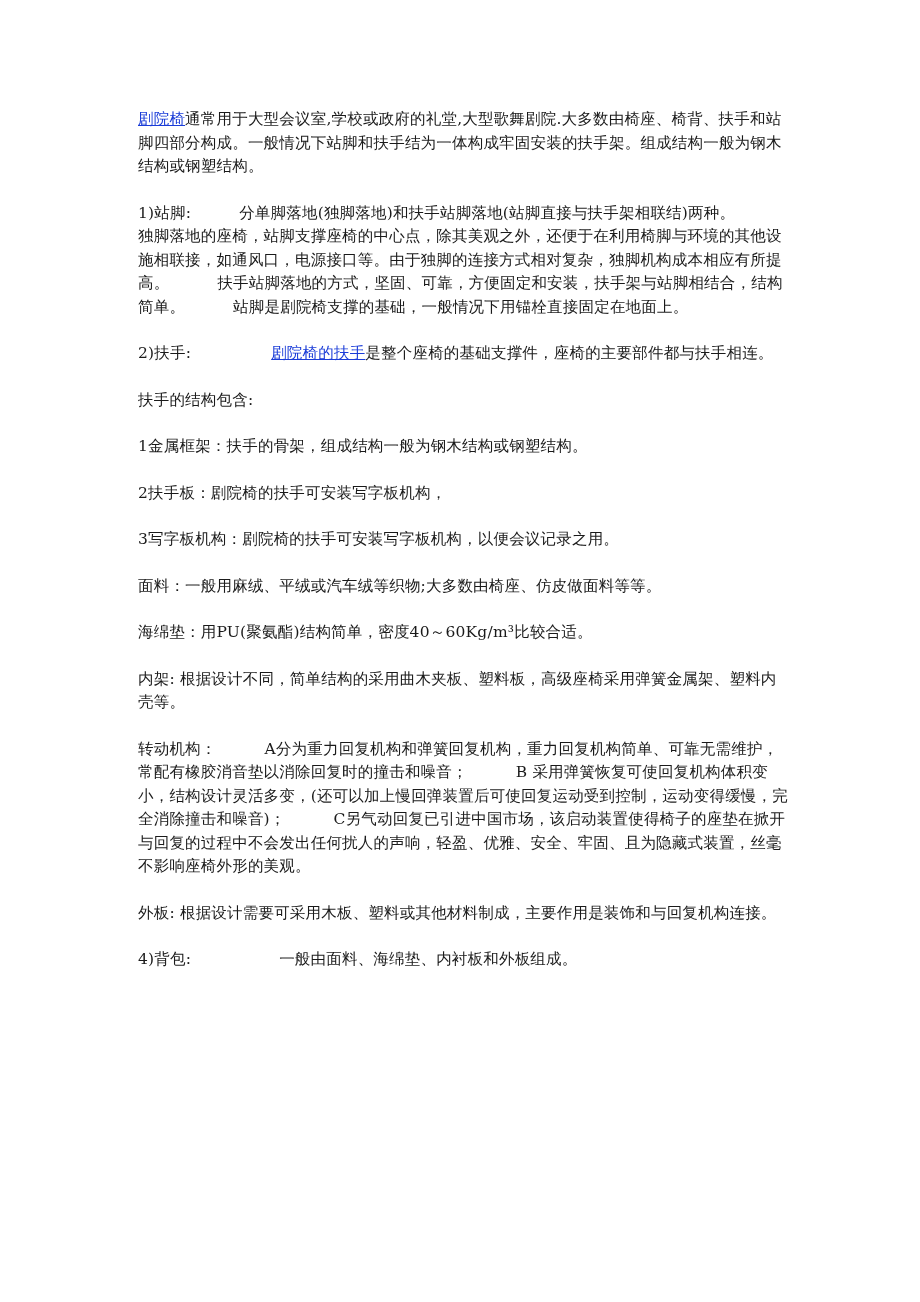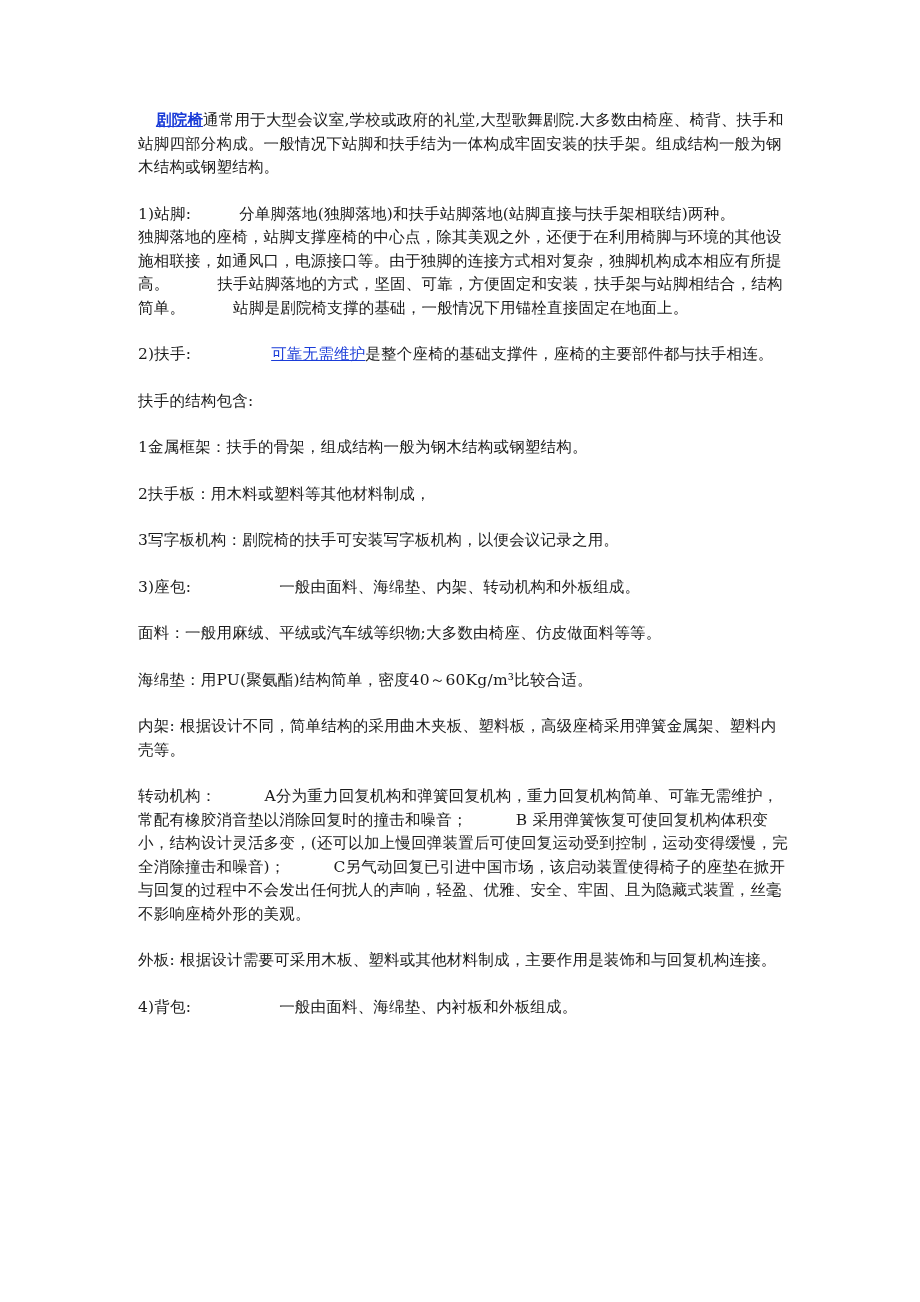--- a/index.html
+++ b/index.html
@@ -27,43 +27,42 @@
     .para {
       margin: 0 0 23px 0;
       white-space: pre-wrap;
       word-break: break-all;
     }
     .link {
       color: #1a3cd8;
       text-decoration: underline;
       cursor: pointer;
     }
-    .link.bold { font-weight: bold; margin-left: 18px; }
+    .link.bold { font-weight: normal; }
     .gap { display: inline-block; }
     .gap-s { width: 48px; }
     .gap-m { width: 80px; }
     .gap-l { width: 88px; }
   </style>
 </head>
 <body>
 
 <div class="page">
 
   <p class="para"><a class="link bold">剧院椅</a><span>通常用于大型会议室,学校或政府的礼堂,大型歌舞剧院.大多数由椅座、椅背、扶手和站脚四部分构成。一般情况下站脚和扶手结为一体构成牢固安装的扶手架。组成结构一般为钢木结构或钢塑结构。</span></p>
 
   <p class="para"><span>1)站脚:</span><span class="gap gap-s"></span><span>分单脚落地(独脚落地)和扶手站脚落地(站脚直接与扶手架相联结)两种。</span><span class="gap gap-s"></span><span>独脚落地的座椅，站脚支撑座椅的中心点，除其美观之外，还便于在利用椅脚与环境的其他设施相联接，如通风口，电源接口等。由于独脚的连接方式相对复杂，独脚机构成本相应有所提高。</span><span class="gap gap-s"></span><span>扶手站脚落地的方式，坚固、可靠，方便固定和安装，扶手架与站脚相结合，结构简单。</span><span class="gap gap-s"></span><span>站脚是剧院椅支撑的基础，一般情况下用锚栓直接固定在地面上。</span></p>
 
-  <p class="para"><span>2)扶手:</span><span class="gap gap-m"></span><a class="link">可靠无需维护</a><span>是整个座椅的基础支撑件，座椅的主要部件都与扶手相连。</span></p>
+  <p class="para"><span>2)扶手:</span><span class="gap gap-m"></span><a class="link">剧院椅的扶手</a><span>是整个座椅的基础支撑件，座椅的主要部件都与扶手相连。</span></p>
 
   <p class="para">扶手的结构包含:</p>
   <p class="para">1金属框架：扶手的骨架，组成结构一般为钢木结构或钢塑结构。</p>
-  <p class="para">2扶手板：用木料或塑料等其他材料制成，</p>
+  <p class="para">2扶手板：剧院椅的扶手可安装写字板机构，</p>
   <p class="para">3写字板机构：剧院椅的扶手可安装写字板机构，以便会议记录之用。</p>
 
-  <p class="para"><span>3)座包:</span><span class="gap gap-l"></span><span>一般由面料、海绵垫、内架、转动机构和外板组成。</span></p>
 
   <p class="para">面料：一般用麻绒、平绒或汽车绒等织物;大多数由椅座、仿皮做面料等等。</p>
   <p class="para">海绵垫：用PU(聚氨酯)结构简单，密度40～60Kg/m³比较合适。</p>
   <p class="para">内架: 根据设计不同，简单结构的采用曲木夹板、塑料板，高级座椅采用弹簧金属架、塑料内壳等。</p>
 
   <p class="para"><span>转动机构：</span><span class="gap gap-s"></span><span>A分为重力回复机构和弹簧回复机构，重力回复机构简单、可靠无需维护，常配有橡胶消音垫以消除回复时的撞击和噪音；</span><span class="gap gap-s"></span><span>B 采用弹簧恢复可使回复机构体积变小，结构设计灵活多变，(还可以加上慢回弹装置后可使回复运动受到控制，运动变得缓慢，完全消除撞击和噪音)；</span><span class="gap gap-s"></span><span>C另气动回复已引进中国市场，该启动装置使得椅子的座垫在掀开与回复的过程中不会发出任何扰人的声响，轻盈、优雅、安全、牢固、且为隐藏式装置，丝毫不影响座椅外形的美观。</span></p>
 
   <p class="para">外板: 根据设计需要可采用木板、塑料或其他材料制成，主要作用是装饰和与回复机构连接。</p>
 
   <p class="para"><span>4)背包:</span><span class="gap gap-l"></span><span>一般由面料、海绵垫、内衬板和外板组成。</span></p>

